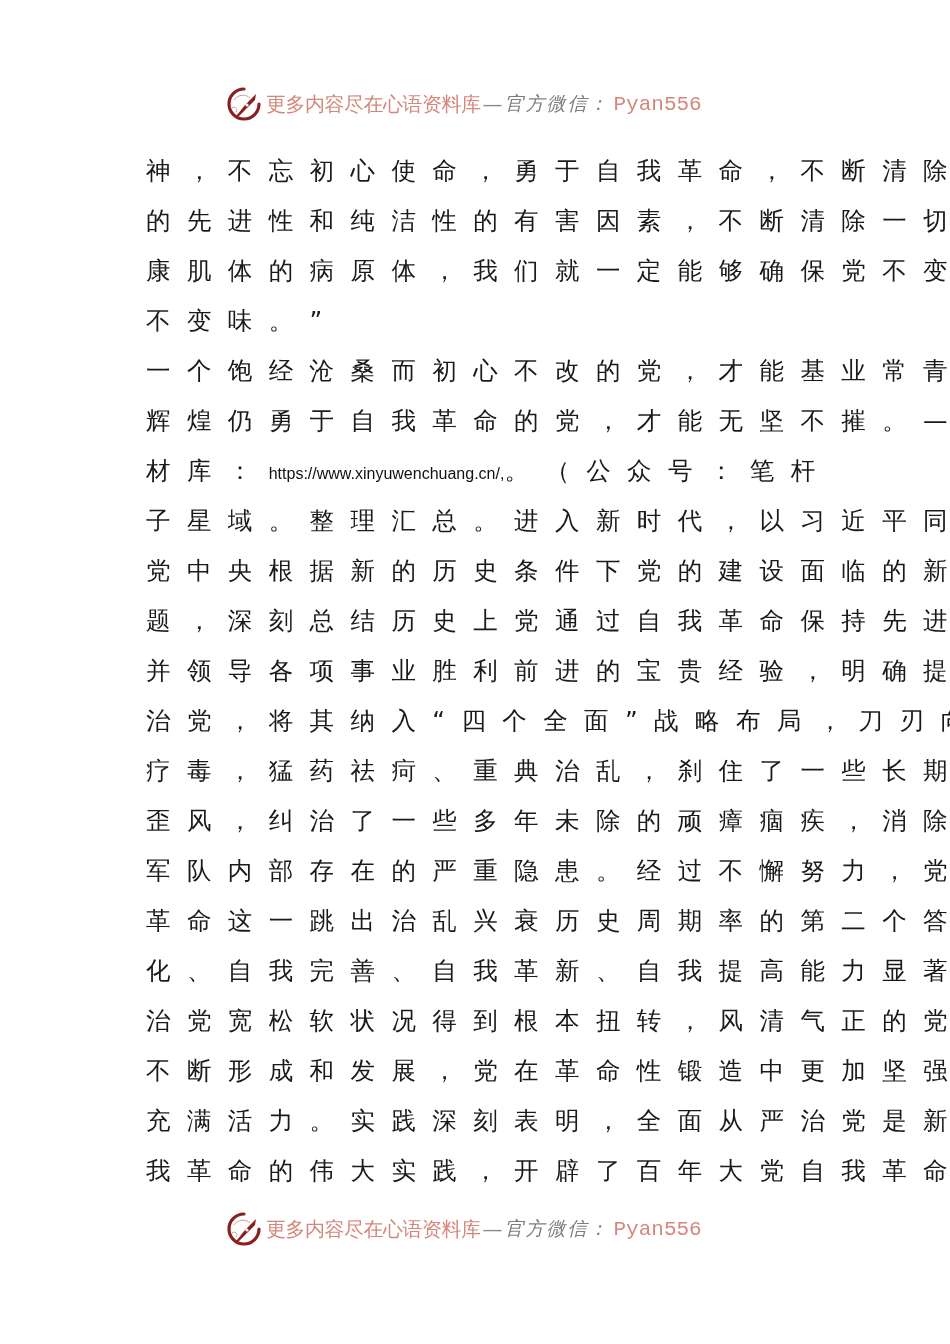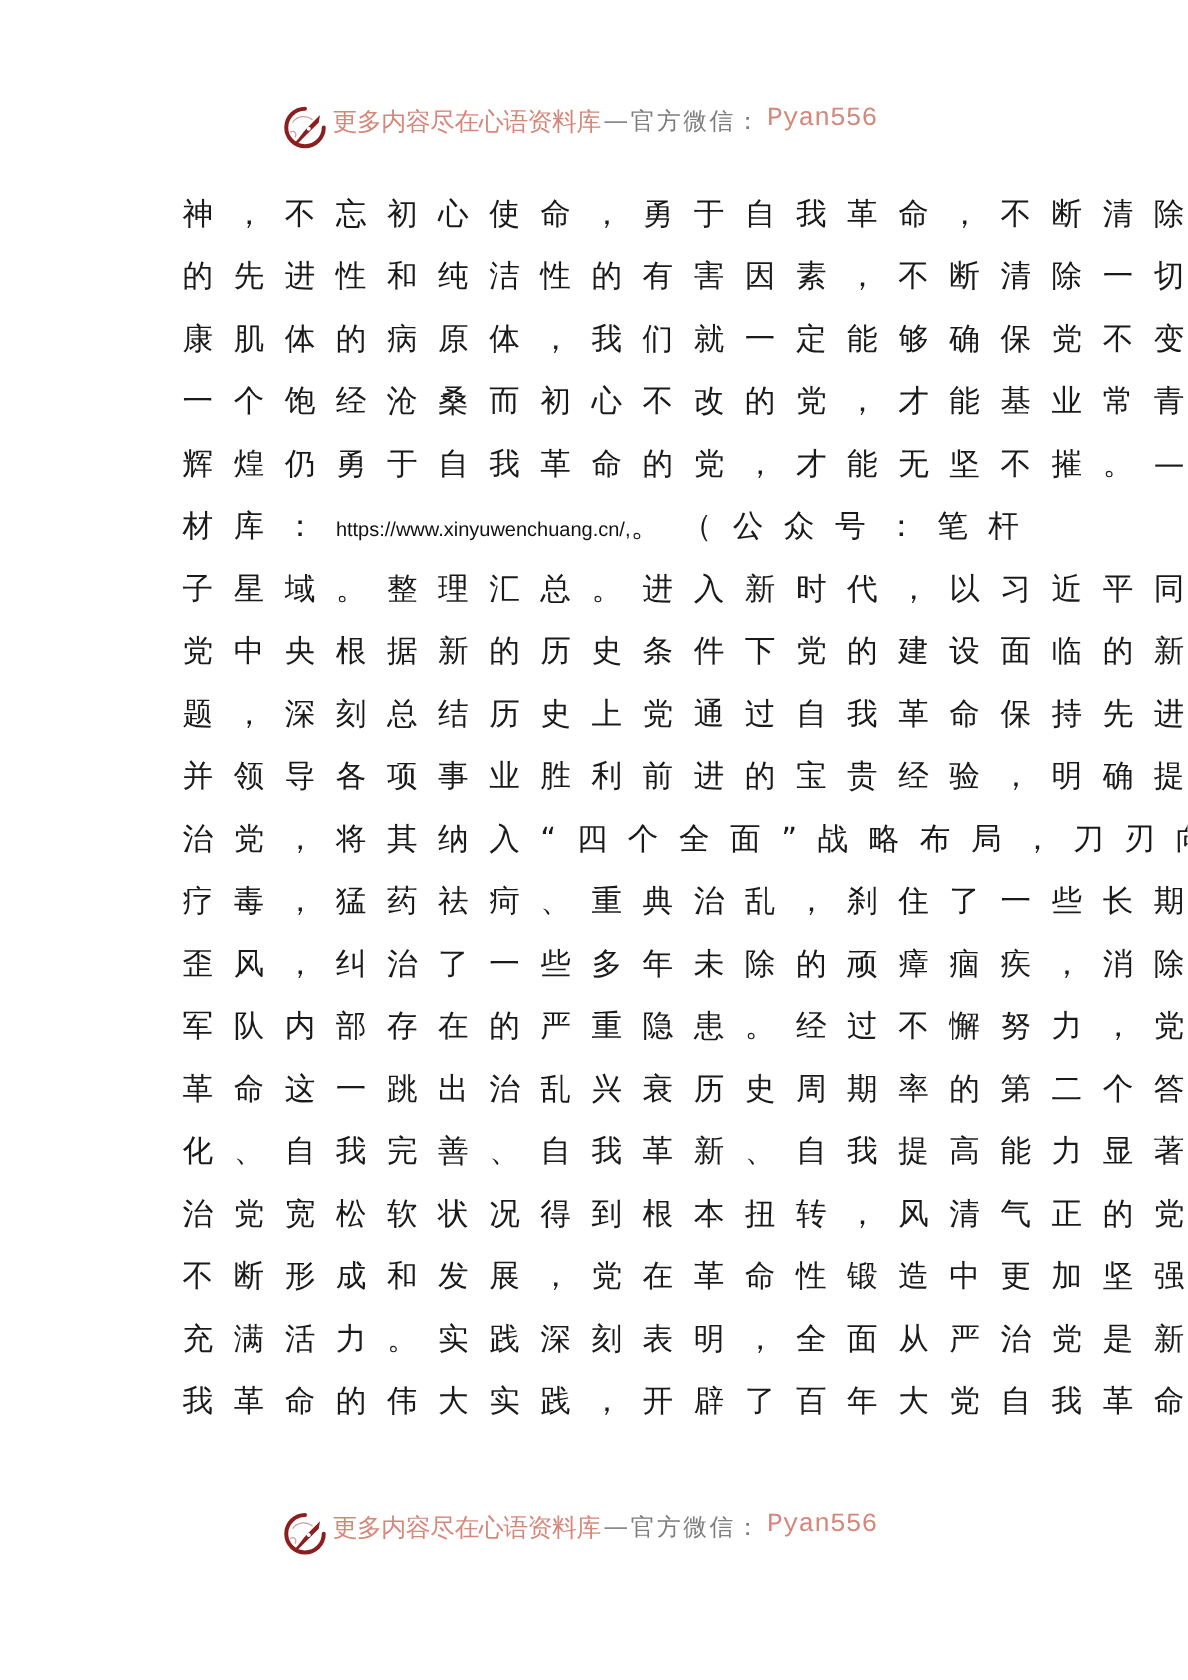--- a/index.html
+++ b/index.html
@@ -12,21 +12,21 @@
       height: 1344px;
       position: relative;
       overflow: hidden;
       font-family: "DejaVu Sans", sans-serif;
     }
     .banner {
       position: absolute;
       left: 226px;
       height: 40px;
       display: flex;
-      align-items: flex-start;
+      align-items: center;
       white-space: nowrap;
     }
     .banner.top { top: 84px; }
     .banner.bottom { top: 1209px; }
     .banner .logo {
       width: 36px;
       height: 36px;
       margin-right: 4px;
       display: inline-block;
     }
@@ -40,20 +40,21 @@
       font-family: "DejaVu Sans", sans-serif;
       font-size: 20px;
       color: #8a8a8a;
       margin: 0 2px;
     }
     .banner .b-sub {
       font-family: "DejaVu Serif", serif;
       font-size: 19px;
       color: #7d7d7d;
       letter-spacing: 2px;
+      font-style: italic;
     }
     .banner .b-id {
       font-family: Liberation Mono, monospace;
       font-size: 21px;
       color: #d4877a;
       margin-left: 4px;
     }
     .body-text {
       position: absolute;
       left: 146px;
@@ -92,20 +93,21 @@
   <span class="b-main">更多内容尽在心语资料库</span>
   <span class="b-dash">—</span>
   <span class="b-sub">官方微信：</span>
   <span class="b-id">Pyan556</span>
 </div>
 
 <div class="body-text">
   <div class="line">神，不忘初心使命，勇于自我革命，不断清除一切损害党</div>
   <div class="line">的先进性和纯洁性的有害因素，不断清除一切侵蚀党的健</div>
   <div class="line">康肌体的病原体，我们就一定能够确保党不变质、不变色</div>
+  <div class="line">不变味。”</div>
   <div class="line">一个饱经沧桑而初心不改的党，才能基业常青；一个铸就</div>
   <div class="line">辉煌仍勇于自我革命的党，才能无坚不摧。—心语*文创素</div>
   <div class="line">
     <span>材库：</span><span class="latin">https://www.xinyuwenchuang.cn/,</span><span>。（公众号：笔杆</span>
   </div>
   <div class="line">子星域。整理汇总。进入新时代，以习近平同志为核心的</div>
   <div class="line">党中央根据新的历史条件下党的建设面临的新情况和新问</div>
   <div class="line">题，深刻总结历史上党通过自我革命保持先进性和纯洁性</div>
   <div class="line">并领导各项事业胜利前进的宝贵经验，明确提出全面从严</div>
   <div class="line">治党，将其纳入“四个全面”战略布局，刀刃向内、刮骨</div>

